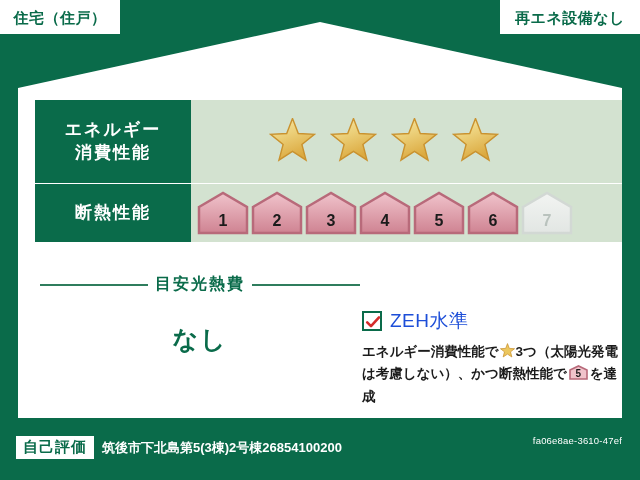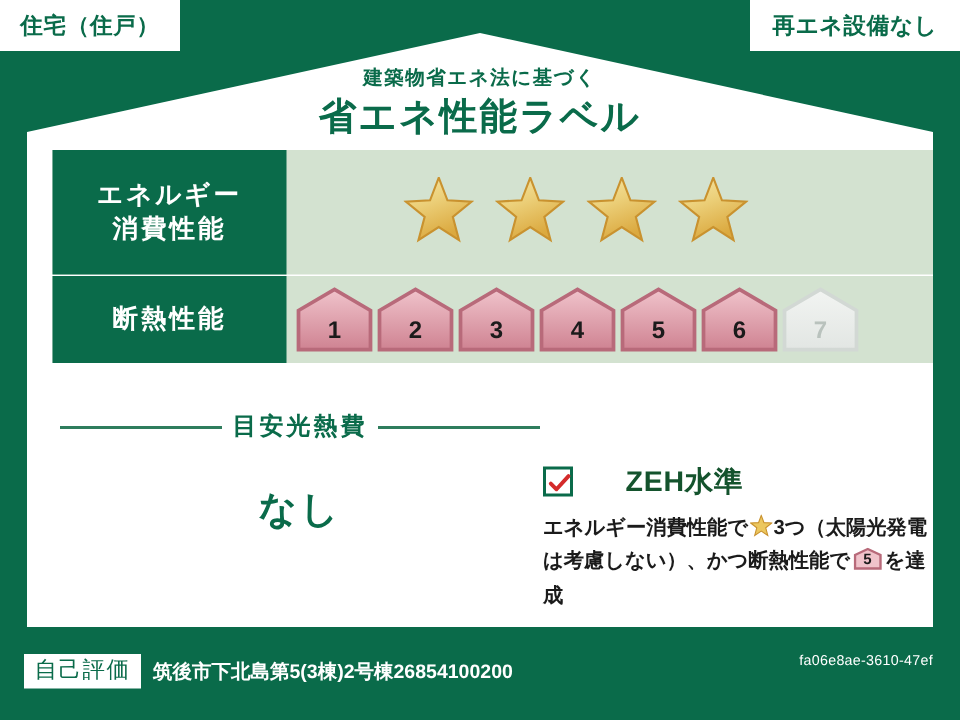--- a/index.html
+++ b/index.html
@@ -81,41 +81,41 @@
   }
 
   
   #zeh-block{position:absolute;left:326px;top:34px;width:268px;}
   #zeh-head{display:flex;align-items:center;gap:8px;}
   #zeh-check{
     width:20px;height:20px;flex:0 0 20px;border:2px solid #0a6b4a;background:#fff;
     position:relative;box-sizing:border-box;
   }
   #zeh-check svg{position:absolute;left:1px;top:1px;width:16px;height:16px;}
-  #zeh-title{color:#14532d;font-size:19px;font-weight:bold;letter-spacing:0.5px;margin-left:27px;}
+  #zeh-title{color:#1d4ed8;font-size:19px;font-weight:normal;letter-spacing:0.5px;}
   #zeh-desc{
     margin-top:7px;color:#1b1b1b;font-size:13.5px;font-weight:bold;
     line-height:1.65;letter-spacing:0px;
   }
   .inline-star{width:15px;height:15px;vertical-align:-2px;margin:0 1px;}
   .inline-badge{
     display:inline-block;position:relative;width:19px;height:15px;
     vertical-align:-2px;margin:0 2px;
   }
   .inline-badge svg{position:absolute;left:0;top:0;width:19px;height:15px;}
   .inline-badge b{
     position:absolute;left:0;top:0;width:19px;height:15px;
     font-size:10px;line-height:17px;text-align:center;color:#1b1b1b;font-weight:bold;
   }
 
   
   #footer{position:absolute;left:0;top:424px;width:640px;height:56px;color:#fff;}
   #footer-left{position:absolute;left:16px;top:12px;display:flex;align-items:center;gap:8px;}
   #self-eval{
-    background:#fff;color:#0a6b4a;font-weight:normal;font-size:15px;
+    background:#fff;color:#0a6b4a;font-weight:bold;font-size:15px;
     padding:2px 7px 3px;letter-spacing:1px;line-height:1.2;
   }
   #address{font-size:13px;font-weight:bold;letter-spacing:0;white-space:nowrap;}
   #footer-right{position:absolute;right:18px;top:8px;text-align:right;}
   #eval-date{font-size:14px;font-weight:bold;letter-spacing:0.3px;white-space:nowrap;}
   #label-id{font-size:9.5px;margin-top:3px;letter-spacing:0.2px;white-space:nowrap;}
 </style>
 </head>
 <body>
 
@@ -123,24 +123,20 @@
 
   <div id="tag-left" class="corner-tag">
     <span>住宅（住戸）</span>
   </div>
   <div id="tag-right" class="corner-tag">
     <span>再エネ設備なし</span>
   </div>
 
   <div id="panel">
 
-    <div id="title-block">
-      <div id="title-sub">建築物省エネ法に基づく</div>
-      <div id="title-main">省エネ性能ラベル</div>
-    </div>
 
     <div id="rows">
 
       <div class="perf-row" id="row-energy">
         <div class="perf-label">
           <span>エネルギー</span>
           <span>消費性能</span>
         </div>
         <div class="perf-body">
           <div id="stars">

